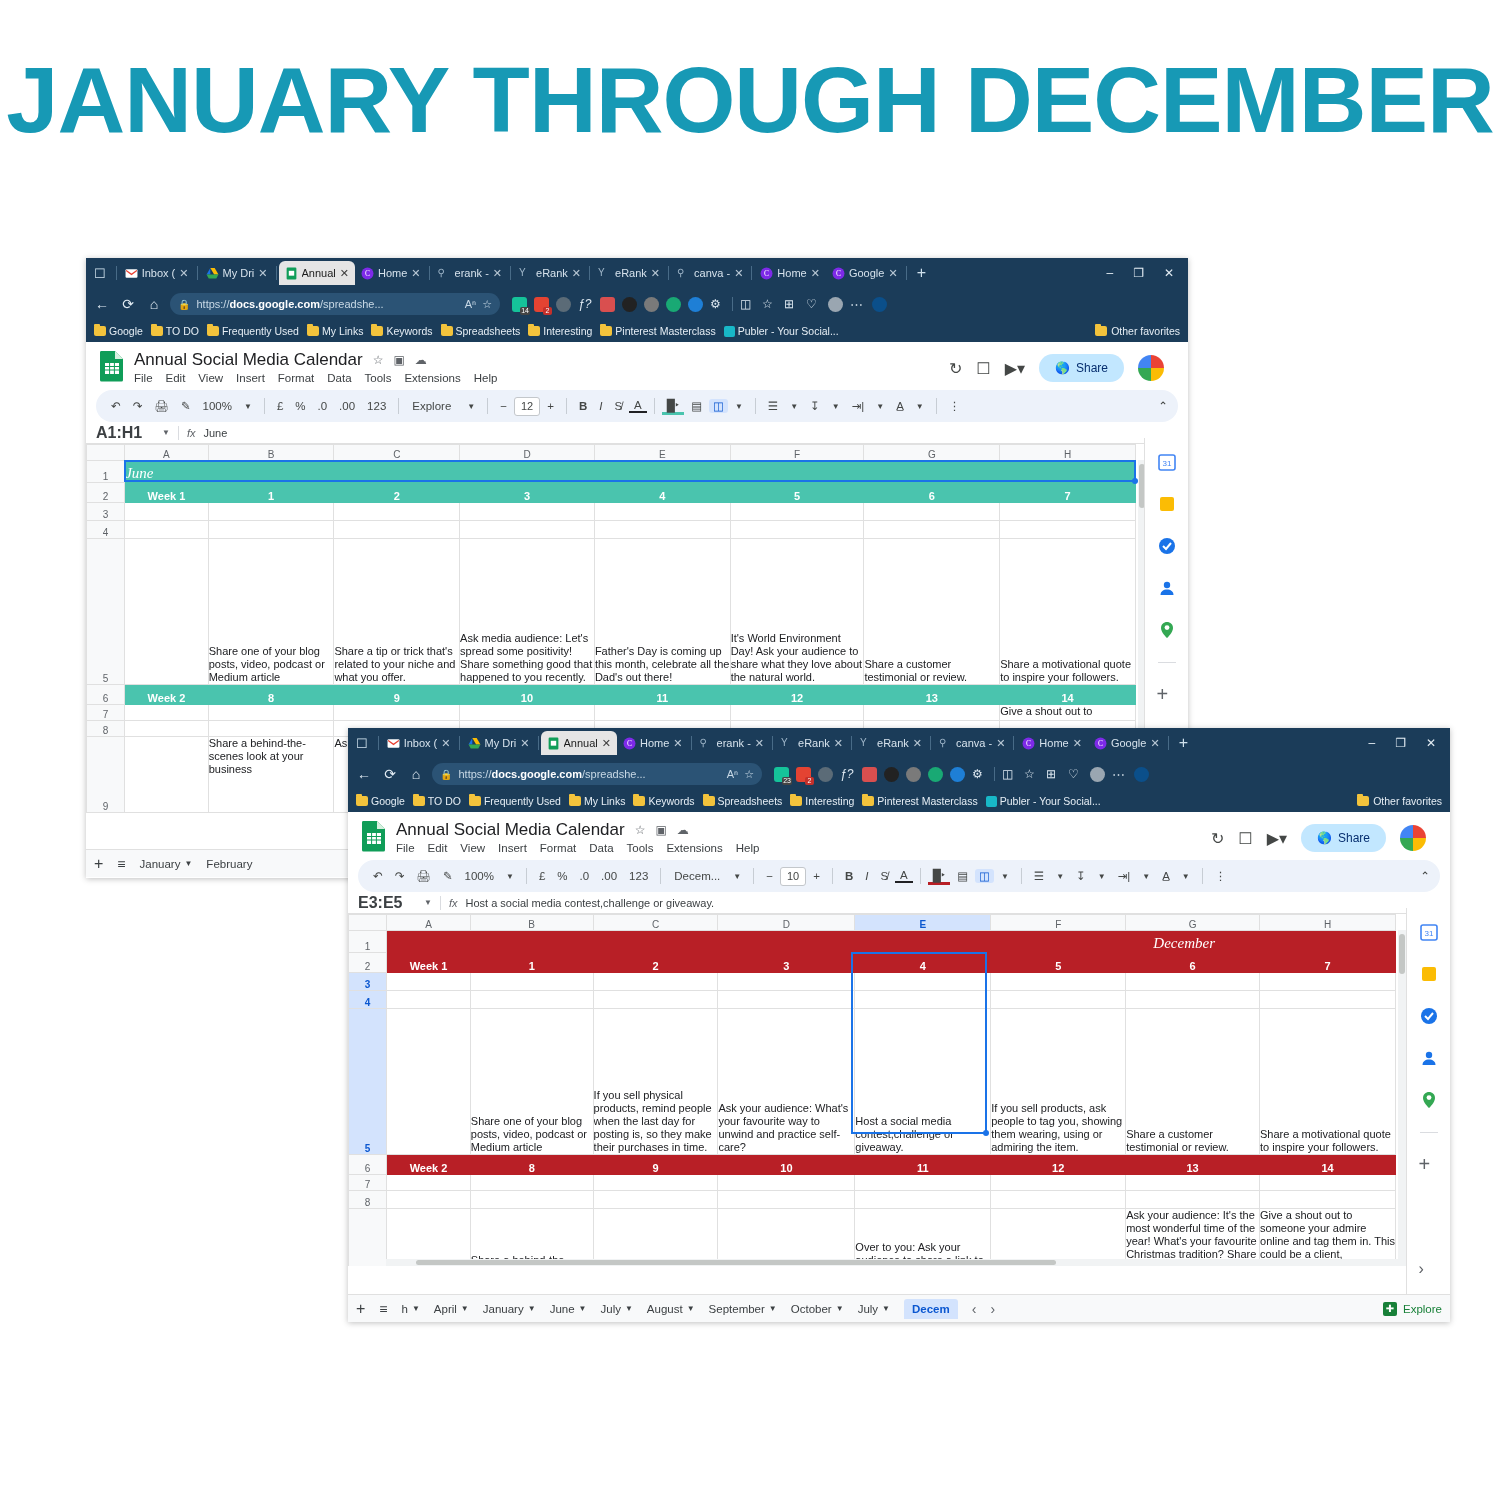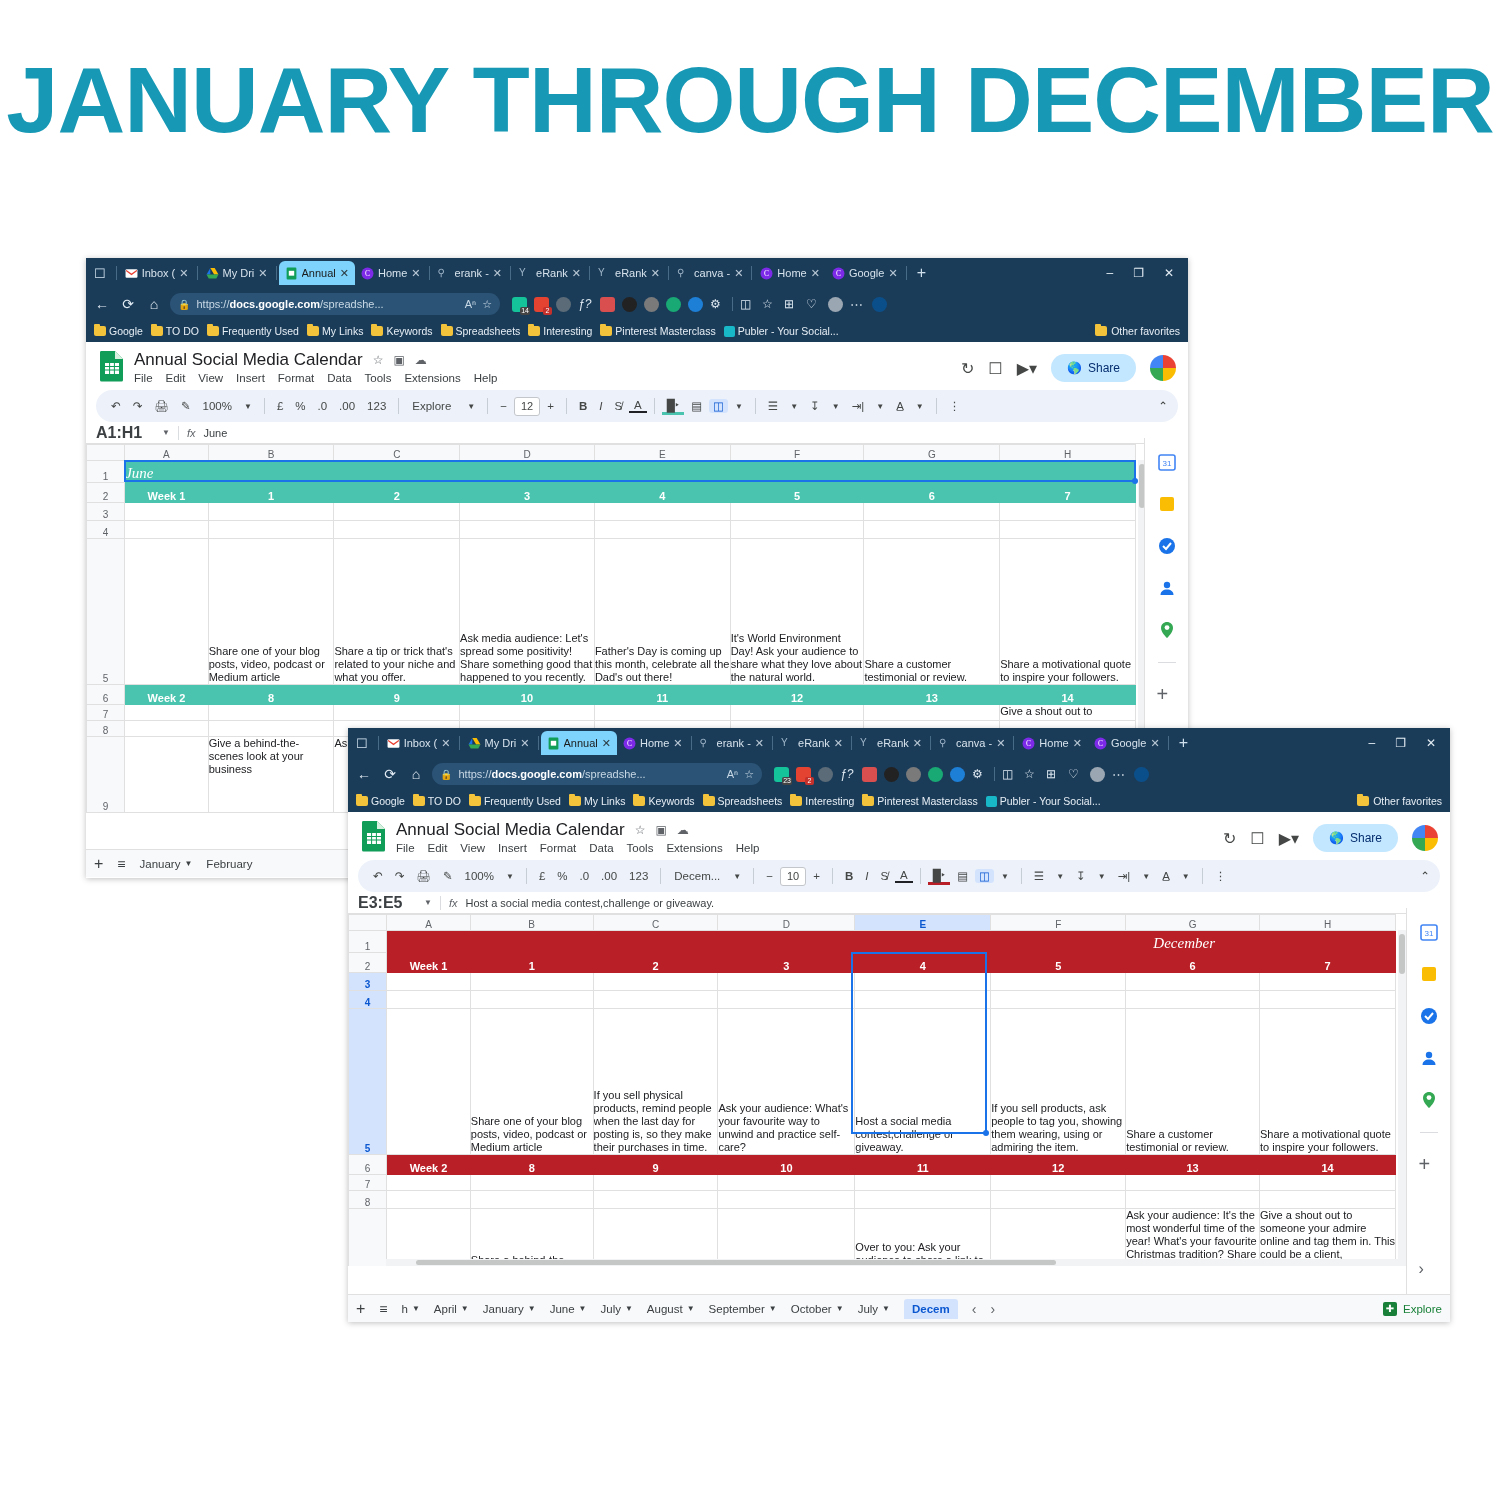--- a/index.html
+++ b/index.html
@@ -26,21 +26,21 @@
   .browser { position:absolute; background:#fff; box-shadow:0 1px 6px rgba(0,0,0,.25); overflow:hidden; }
   .edge-chrome { background:#1b3c59; }
   .tabstrip { display:flex; align-items:center; height:30px; padding:0 4px; }
   .winbtn-row { margin-left:auto; display:flex; align-items:center; }
   .tab {
     display:flex; align-items:center; gap:4px;
     height:24px; padding:0 6px; border-radius:6px 6px 0 0;
     color:#d6e2ec; font-size:11px; white-space:nowrap;
     max-width:92px; overflow:hidden;
   }
-  .tab.active { background:#7dd3fc; color:#1b1b1b; }
+  .tab.active { background:#e5e5e5; color:#1b1b1b; }
   .tab .fav { width:13px; height:13px; flex:0 0 13px; display:inline-block; }
   .tab .tlabel { overflow:hidden; text-overflow:clip; flex:1 1 auto; }
   .tab .tclose { font-size:11px; opacity:.85; flex:0 0 auto; }
   .tabdiv { width:1px; height:14px; background:#486b87; margin:0 2px; }
   .newtab { color:#cfe0ec; font-size:16px; padding:0 8px; }
   .wbtn { color:#e3ecf3; font-size:12px; padding:0 10px; }
   
   .navrow { display:flex; align-items:center; height:32px; padding:0 6px; gap:6px; }
   .navicon { color:#e2ecf4; font-size:14px; width:20px; text-align:center; }
   .omnibox {
@@ -58,21 +58,21 @@
   }
   .badge.red { background:#c4302b; }
   
   .bmrow { display:flex; align-items:center; height:22px; padding:0 8px; gap:5px; font-size:10.5px; color:#e6eef5; }
   .bm { display:flex; align-items:center; gap:3px; white-space:nowrap; padding-right:3px; }
   .folder { width:12px; height:10px; background:#f3c33c; border-radius:1px 2px 2px 2px; position:relative; display:inline-block; flex:0 0 12px;}
   .folder::before { content:""; position:absolute; top:-2px; left:0; width:6px; height:3px; background:#f3c33c; border-radius:1px; }
   .bm-right { margin-left:auto; display:flex; align-items:center; gap:4px; }
   
   .gs { background:#ffffff; }
-  .gs-head { display:flex; align-items:flex-start; padding:8px 12px 2px 12px; }
+  .gs-head { display:flex; align-items:flex-start; padding:8px 24px 2px 12px; }
   .gs-logo { width:28px; height:32px; flex:0 0 28px; margin-right:8px; position:relative; }
   .gs-logo svg { display:block; }
   .gs-titlewrap { flex:1 1 auto; }
   .gs-titlerow { display:flex; align-items:center; gap:10px; }
   .gs-title { font-size:17px; color:#202124; font-family:"Liberation Sans",sans-serif; }
   .gs-ticon { color:#5f6368; font-size:12px; }
   .gs-menubar { display:flex; gap:13px; margin-top:2px; font-size:11.5px; color:#3c4043; }
   .gs-headright { display:flex; align-items:center; gap:14px; margin-left:auto; padding-top:4px; }
   .gs-hicon { color:#444746; font-size:16px; }
   .share-btn {
@@ -514,21 +514,21 @@
           <td class="cell"></td>
               <td class="cell"></td>
           <td class="cell"></td>
               <td class="cell"></td>
           <td class="cell"></td>
               <td class="cell"></td>
         </tr>
         <tr style="height:76px">
           <td class="rowhead">9</td>
           <td class="cell"></td>
-          <td class="cell" style="vertical-align:top">Give a behind-the-scenes look at your business</td>
+          <td class="cell" style="vertical-align:top">Share a behind-the-scenes look at your business</td>
           <td class="cell" style="vertical-align:top">As Tag</td>
           <td class="cell"></td>
           <td class="cell"></td>
           <td class="cell"></td>
           <td class="cell"></td>
           <td class="cell"></td>
         </tr>
       </tbody>
         </table>
       <div class="monthsel" style="left:38px; top:16px; width:1012px; height:22px;"></div>

